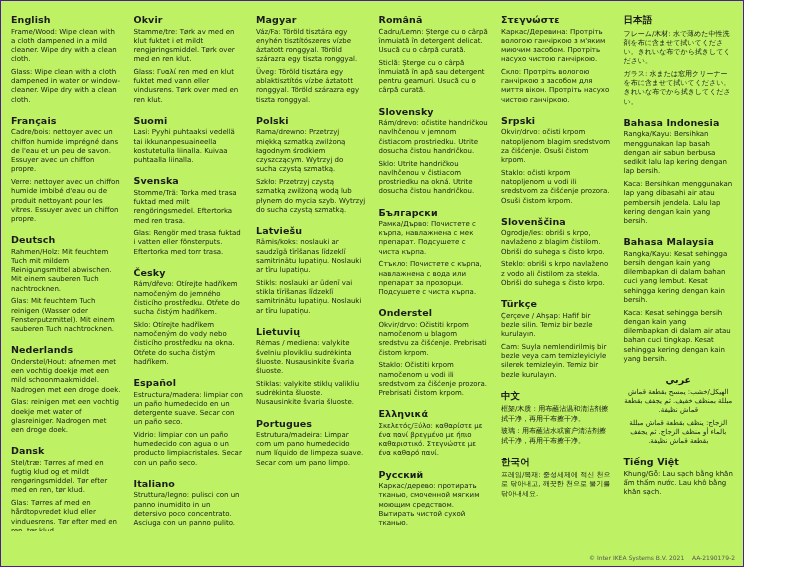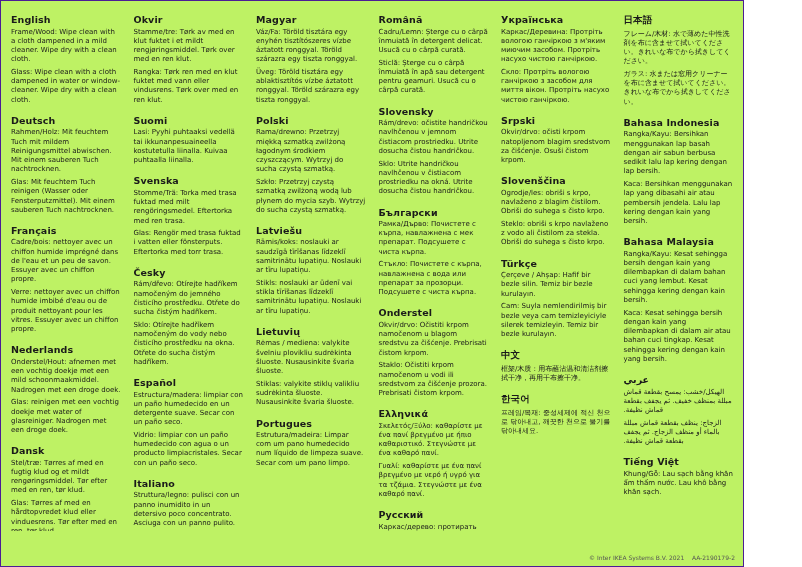--- a/index.html
+++ b/index.html
@@ -39,21 +39,21 @@
       margin: 0 0 2.5px 0;
       letter-spacing: 0.1px;
     }
     .para {
       font-size: 7px;
       line-height: 1.32;
       margin: 0 0 3.5px 0;
     }
     .rtl {
       direction: rtl;
-      text-align: left;
+      text-align: center;
     }
     .footer {
       position: absolute;
       bottom: 5px;
       left: 0;
       right: 0;
       height: 10px;
       font-size: 6px;
       color: #555555;
     }
@@ -75,49 +75,49 @@
 
 <div class="sheet">
   <div class="columns">
       <div class="col">
         <section class="lang-section">
           <h3 class="lang-title">English</h3>
           <p class="para">Frame/Wood: Wipe clean with a cloth dampened in a mild cleaner. Wipe dry with a clean cloth.</p>
           <p class="para">Glass: Wipe clean with a cloth dampened in water or window-cleaner. Wipe dry with a clean cloth.</p>
         </section>
         <section class="lang-section">
+          <h3 class="lang-title">Français</h3>
+          <p class="para">Cadre/bois: nettoyer avec un chiffon humide imprégné dans de l'eau et un peu de savon. Essuyer avec un chiffon propre.</p>
+          <p class="para">Verre: nettoyer avec un chiffon humide imbibé d'eau ou de produit nettoyant pour les vitres. Essuyer avec un chiffon propre.</p>
+        </section>
+        <section class="lang-section">
           <h3 class="lang-title">Deutsch</h3>
           <p class="para">Rahmen/Holz: Mit feuchtem Tuch mit mildem Reinigungsmittel abwischen. Mit einem sauberen Tuch nachtrocknen.</p>
           <p class="para">Glas: Mit feuchtem Tuch reinigen (Wasser oder Fensterputzmittel). Mit einem sauberen Tuch nachtrocknen.</p>
         </section>
         <section class="lang-section">
-          <h3 class="lang-title">Français</h3>
-          <p class="para">Cadre/bois: nettoyer avec un chiffon humide imprégné dans de l'eau et un peu de savon. Essuyer avec un chiffon propre.</p>
-          <p class="para">Verre: nettoyer avec un chiffon humide imbibé d'eau ou de produit nettoyant pour les vitres. Essuyer avec un chiffon propre.</p>
-        </section>
-        <section class="lang-section">
           <h3 class="lang-title">Nederlands</h3>
           <p class="para">Onderstel/Hout: afnemen met een vochtig doekje met een mild schoonmaakmiddel. Nadrogen met een droge doek.</p>
           <p class="para">Glas: reinigen met een vochtig doekje met water of glasreiniger. Nadrogen met een droge doek.</p>
         </section>
         <section class="lang-section">
           <h3 class="lang-title">Dansk</h3>
           <p class="para">Stel/træ: Tørres af med en fugtig klud og et mildt rengøringsmiddel. Tør efter med en ren, tør klud.</p>
           <p class="para">Glas: Tørres af med en hårdtopvredet klud eller vinduesrens. Tør efter med en ren, tør klud.</p>
         </section>
         <section class="lang-section">
           <h3 class="lang-title">Íslenska</h3>
           <p class="para">Viður: Þrífðu með rökum klút og mildum sápulegi. Þurrkaðu með þurrum hreinum klút.</p>
         </section>
       </div>
       <div class="col">
         <section class="lang-section">
           <h3 class="lang-title">Okvir</h3>
           <p class="para">Stamme/tre: Tørk av med en klut fuktet i et mildt rengjøringsmiddel. Tørk over med en ren klut.</p>
-          <p class="para">Rangka: Tørk ren med en klut fuktet med vann eller vindusrens. Tørk over med en ren klut.</p>
+          <p class="para">Glass: Γυαλί ren med en klut fuktet med vann eller vindusrens. Tørk over med en ren klut.</p>
         </section>
         <section class="lang-section">
           <h3 class="lang-title">Suomi</h3>
           <p class="para">Lasi: Pyyhi puhtaaksi vedellä tai ikkunanpesuaineella kostutetulla liinalla. Kuivaa puhtaalla liinalla.</p>
         </section>
         <section class="lang-section">
           <h3 class="lang-title">Svenska</h3>
           <p class="para">Stomme/Trä: Torka med trasa fuktad med milt rengöringsmedel. Eftertorka med ren trasa.</p>
           <p class="para">Glas: Rengör med trasa fuktad i vatten eller fönsterputs. Eftertorka med torr trasa.</p>
         </section>
@@ -179,50 +179,51 @@
           <p class="para">Стъкло: Почистете с кърпа, навлажнена с вода или препарат за прозорци. Подсушете с чиста кърпа.</p>
         </section>
         <section class="lang-section">
           <h3 class="lang-title">Onderstel</h3>
           <p class="para">Okvir/drvo: Očistiti krpom namočenom u blagom sredstvu za čišćenje. Prebrisati čistom krpom.</p>
           <p class="para">Staklo: Očistiti krpom namočenom u vodi ili sredstvom za čišćenje prozora. Prebrisati čistom krpom.</p>
         </section>
         <section class="lang-section">
           <h3 class="lang-title">Ελληνικά</h3>
           <p class="para">Σκελετός/Ξύλο: καθαρίστε με ένα πανί βρεγμένο με ήπιο καθαριστικό. Στεγνώστε με ένα καθαρό πανί.</p>
-          <p class="para">Γυαλί: καθαρίστε με ένα πανί βρεγμένο με νερό ή υγρό για τα τζάμια. Στεγνώστε με ένα καθαρό πανί.</p>
         </section>
         <section class="lang-section">
           <h3 class="lang-title">Русский</h3>
           <p class="para">Каркас/дерево: протирать тканью, смоченной мягким моющим средством. Вытирать чистой сухой тканью.</p>
         </section>
       </div>
       <div class="col">
         <section class="lang-section">
-          <h3 class="lang-title">Українська</h3>
+          <h3 class="lang-title">Στεγνώστε</h3>
           <p class="para">Каркас/Деревина: Протріть вологою ганчіркою з м'яким миючим засобом. Протріть насухо чистою ганчіркою.</p>
           <p class="para">Скло: Протріть вологою ганчіркою з засобом для миття вікон. Протріть насухо чистою ганчіркою.</p>
         </section>
         <section class="lang-section">
           <h3 class="lang-title">Srpski</h3>
           <p class="para">Okvir/drvo: očisti krpom natopljenom blagim sredstvom za čišćenje. Osuši čistom krpom.</p>
+          <p class="para">Staklo: očisti krpom natopljenom u vodi ili sredstvom za čišćenje prozora. Osuši čistom krpom.</p>
         </section>
         <section class="lang-section">
           <h3 class="lang-title">Slovenščina</h3>
           <p class="para">Ogrodje/les: obriši s krpo, navlaženo z blagim čistilom. Obriši do suhega s čisto krpo.</p>
           <p class="para">Steklo: obriši s krpo navlaženo z vodo ali čistilom za stekla. Obriši do suhega s čisto krpo.</p>
         </section>
         <section class="lang-section">
           <h3 class="lang-title">Türkçe</h3>
           <p class="para">Çerçeve / Ahşap: Hafif bir bezle silin. Temiz bir bezle kurulayın.</p>
           <p class="para">Cam: Suyla nemlendirilmiş bir bezle veya cam temizleyiciyle silerek temizleyin. Temiz bir bezle kurulayın.</p>
         </section>
         <section class="lang-section">
           <h3 class="lang-title">中文</h3>
           <p class="para">框架/木质：用布蘸沾温和清洁剂擦拭干净，再用干布擦干净。</p>
+          <p class="para">玻璃：用布蘸沾水或窗户清洁剂擦拭干净，再用干布擦干净。</p>
         </section>
         <section class="lang-section">
           <h3 class="lang-title">한국어</h3>
           <p class="para">프레임/목재: 중성세제에 적신 천으로 닦아내고, 깨끗한 천으로 물기를 닦아내세요.</p>
         </section>
       </div>
       <div class="col">
         <section class="lang-section">
           <h3 class="lang-title">日本語</h3>
           <p class="para">フレーム/木材: 水で薄めた中性洗剤を布に含ませて拭いてください。きれいな布でから拭きしてください。</p>

